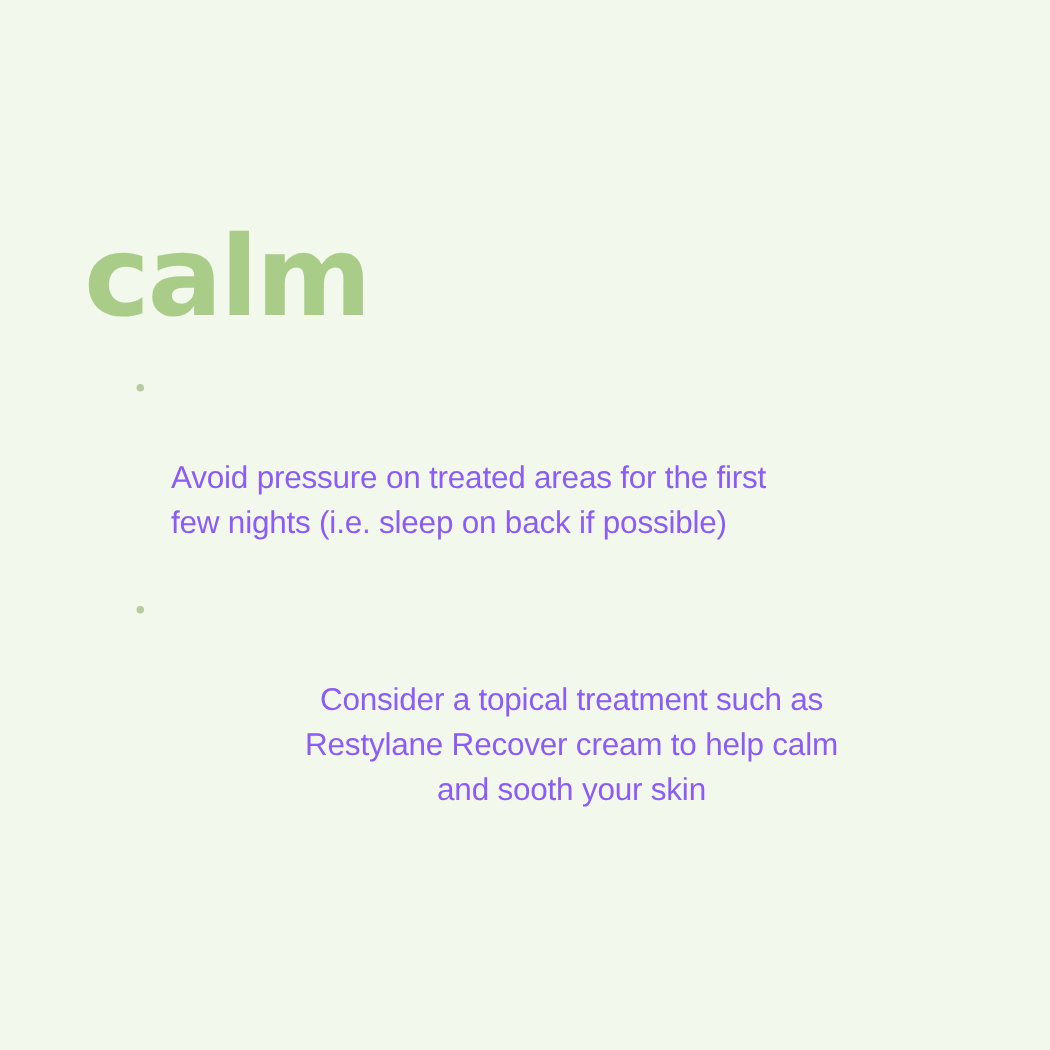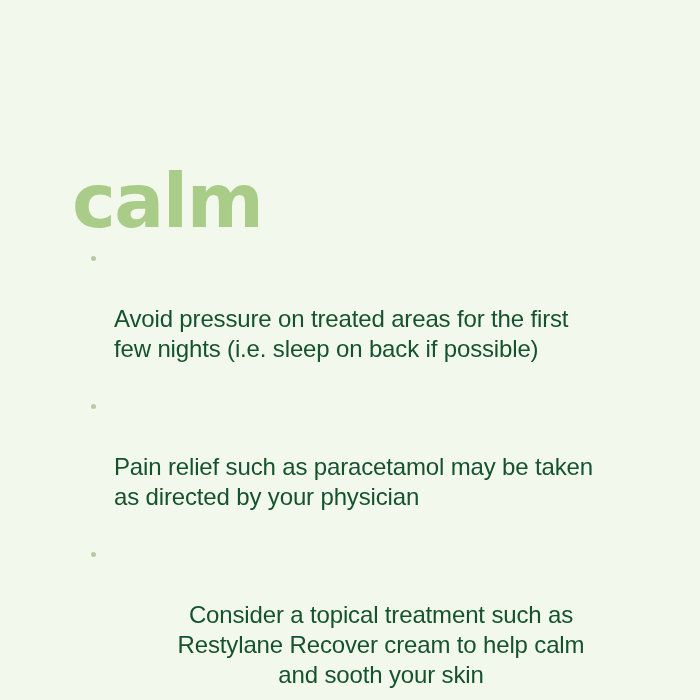--- a/index.html
+++ b/index.html
@@ -22,39 +22,39 @@
   .title {
     position: absolute;
     left: 56px;
     top: 148px;
     font-family: "DejaVu Sans", sans-serif;
     font-size: 74px;
     font-weight: 700;
     letter-spacing: -1.5px;
     line-height: 74px;
     color: #a9cd89;
-    margin: 16px;
+    margin: 0;
     white-space: nowrap;
   }
   .bullets {
     position: absolute;
     left: 88px;
     top: 244px;
     width: 560px;
     margin: 0;
     padding: 0;
     list-style: none;
   }
   .bullet {
     position: relative;
     padding-left: 26px;
     margin-bottom: 28px;
-    color: #14532d;
+    color: #8b5cf6;
     font-family: "Liberation Sans", sans-serif;
-    font-size: 24px;
+    font-size: 21px;
     line-height: 30px;
     letter-spacing: -0.15px;
     white-space: pre-line;
   }
   .bullet:last-child {
     margin-bottom: 0;
     text-align: center;
   }
   .bullet .dot {
     position: absolute;
@@ -74,25 +74,20 @@
   <h1 class="title">calm</h1>
 
   <ul class="bullets">
 
     <li class="bullet">
       <span class="dot"></span>
       <span>Avoid pressure on treated areas for the first
 few nights (i.e. sleep on back if possible)</span>
     </li>
 
-    <li class="bullet">
-      <span class="dot"></span>
-      <span>Pain relief such as paracetamol may be taken
-as directed by your physician</span>
-    </li>
 
     <li class="bullet">
       <span class="dot"></span>
       <span>Consider a topical treatment such as
 Restylane Recover cream to help calm
 and sooth your skin</span>
     </li>
 
   </ul>
 

